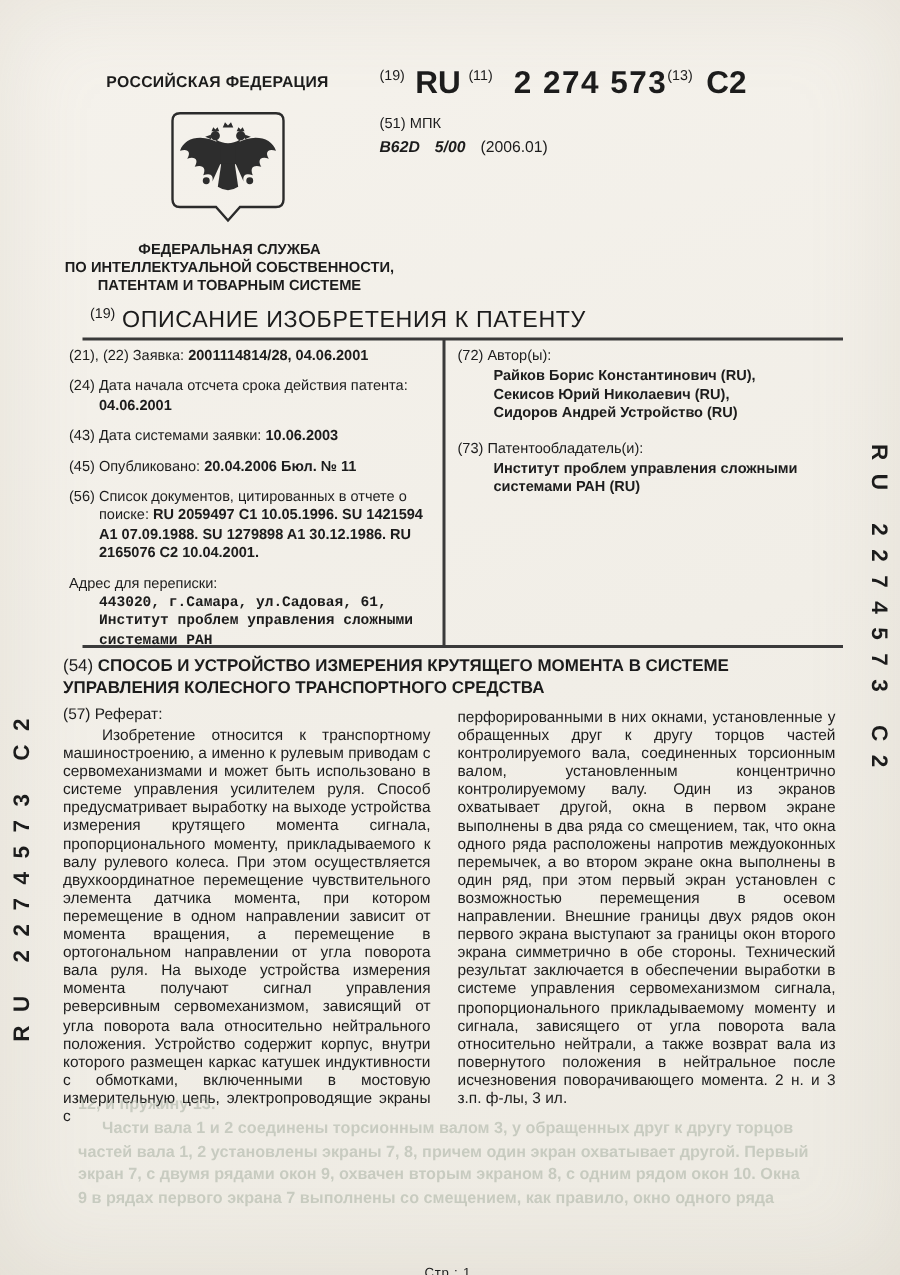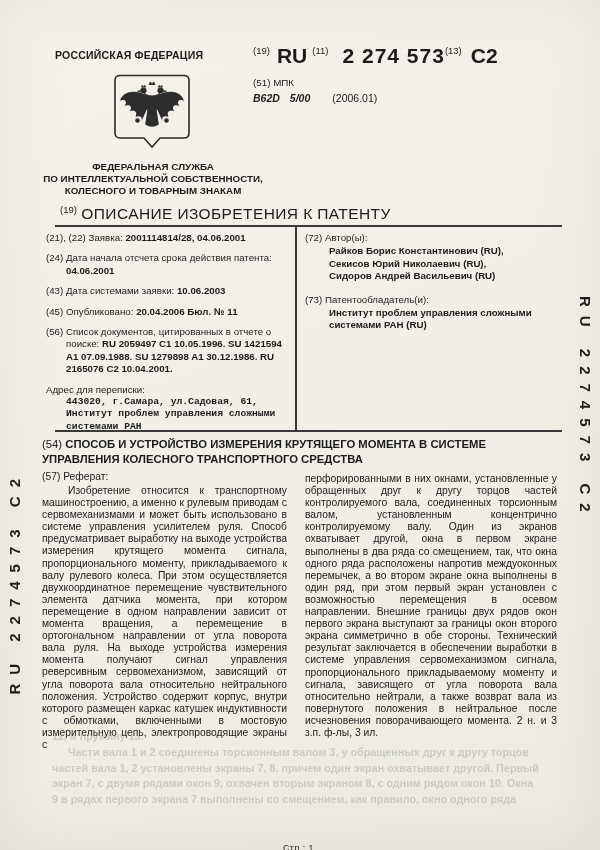--- a/index.html
+++ b/index.html
@@ -6,37 +6,37 @@
   .page {
     position:relative; width:600px; height:850px; overflow:hidden;
     background: linear-gradient(160deg,#f5f2ec 0%, #f1eee7 55%, #edeae2 100%);
     box-shadow: inset 0 0 60px rgba(170,160,140,0.18);
     font-family:"Liberation Sans", sans-serif; color:#1c1c1c;
     -webkit-font-smoothing:antialiased;
   }
   .abs { position:absolute; }
 
   
-  .rf-label { left:55px; top:49px; width:180px; text-align:left; font-weight:bold; font-size:10.5px; letter-spacing:.2px; }
+  .rf-label { left:55px; top:49px; width:180px; text-align:center; font-weight:bold; font-size:10.5px; letter-spacing:.2px; }
   .emblem { left:113px; top:74px; }
   .office { left:28px; top:161px; width:250px; text-align:center; font-weight:bold; font-size:9.8px; line-height:12.2px; }
 
   .publine { left:253px; top:44px; white-space:nowrap; }
   .publine .sup { font-size:9.5px; vertical-align:9px; }
   .publine .big { font-size:21px; font-weight:bold; }
   .publine .num { margin-left:14px; letter-spacing:1px;text-align:center; }
   .publine .ru  { margin-left:7px; }
   .publine .kind{ margin-left:9px; }
   .publine .c11 { margin-left:5px; }
 
   .ipc-label { left:253px; top:77px; font-size:9.8px; }
   .ipc-class { left:253px; top:92px; font-size:10.5px; }
   .ipc-class .cls { font-weight:bold; font-style:italic; }
   .ipc-class .sub { font-style:italic; font-weight:bold; margin-left:10px; }
-  .ipc-class .ver { margin-left:22px; }
+  .ipc-class .ver { margin-left:10px; }
 
   .doc12 { left:60px; top:204px; white-space:nowrap; }
   .doc12 .sup { font-size:9.5px; vertical-align:6px; }
   .doc12 .t { font-size:15.5px; letter-spacing:.4px; }
 
   .rule { position:absolute; background:#3a3a3a; height:1.5px; }
   .rule1 { top:225px; left:55px; width:507px; }
   .rule2 { top:430px; left:55px; width:507px; }
   .vdiv  { position:absolute; left:295px; top:226px; width:1.5px; height:204px; background:#3a3a3a; }
 
@@ -91,21 +91,21 @@
         <path d="M34.5,35 L43.5,35 L45.8,50.5 Q39,55 32.2,50.5 Z"></path>
         <circle cx="24.5" cy="46.5" r="2.3"></circle>
         <circle cx="53.5" cy="46.5" r="2.3"></circle>
       </g>
     </svg>
   </div>
 
   <div class="abs office">
     <div>ФЕДЕРАЛЬНАЯ СЛУЖБА</div>
     <div>ПО ИНТЕЛЛЕКТУАЛЬНОЙ СОБСТВЕННОСТИ,</div>
-    <div>КОЛЕСНОГО И ТОВАРНЫМ ЗНАКАМ</div>
+    <div>ПАТЕНТАМ И ТОВАРНЫМ СИСТЕМЕ</div>
   </div>
 
   <div class="abs publine">
     <span class="sup">(19)</span><span class="big ru">RU</span><span class="sup c11">(11)</span><span class="big num">2 274 573</span><span class="sup">(13)</span><span class="big kind">C2</span>
   </div>
 
   <div class="abs ipc-label">(51) МПК</div>
   <div class="abs ipc-class">
     <span class="cls">B62D</span><span class="sub">5/00</span><span class="ver">(2006.01)</span>
   </div>
@@ -153,21 +153,21 @@
 
   <div class="abs bibR">
     <div class="bi-group">
       <div class="bi" style="margin-bottom:1px">
         <span>(72)</span>
         <span>Автор(ы):</span>
       </div>
       <div class="vals">
         <div>Райков Борис Константинович (RU),</div>
         <div>Секисов Юрий Николаевич (RU),</div>
-        <div>Сидоров Андрей Васильевич (RU)</div>
+        <div>Сидоров Андрей Устройство (RU)</div>
       </div>
     </div>
     <div>
       <div class="bi" style="margin-bottom:1px">
         <span>(73)</span>
         <span>Патентообладатель(и):</span>
       </div>
       <div class="vals">Институт проблем управления сложными системами РАН (RU)</div>
     </div>
   </div>

